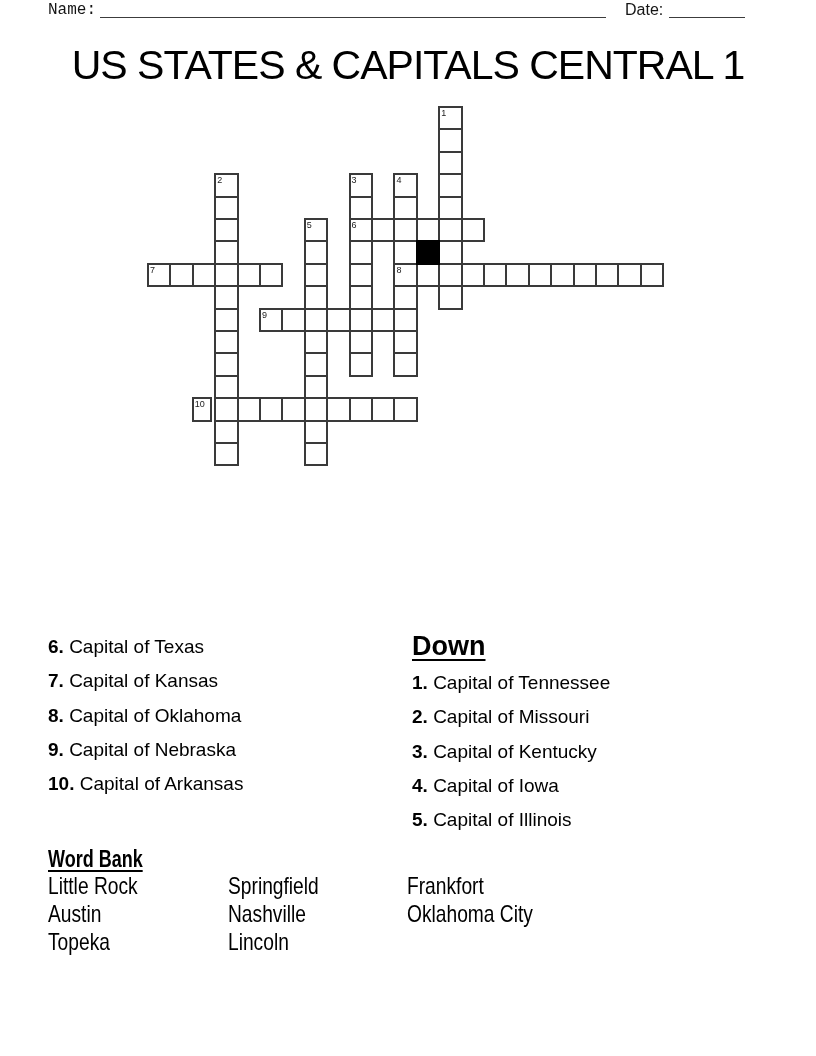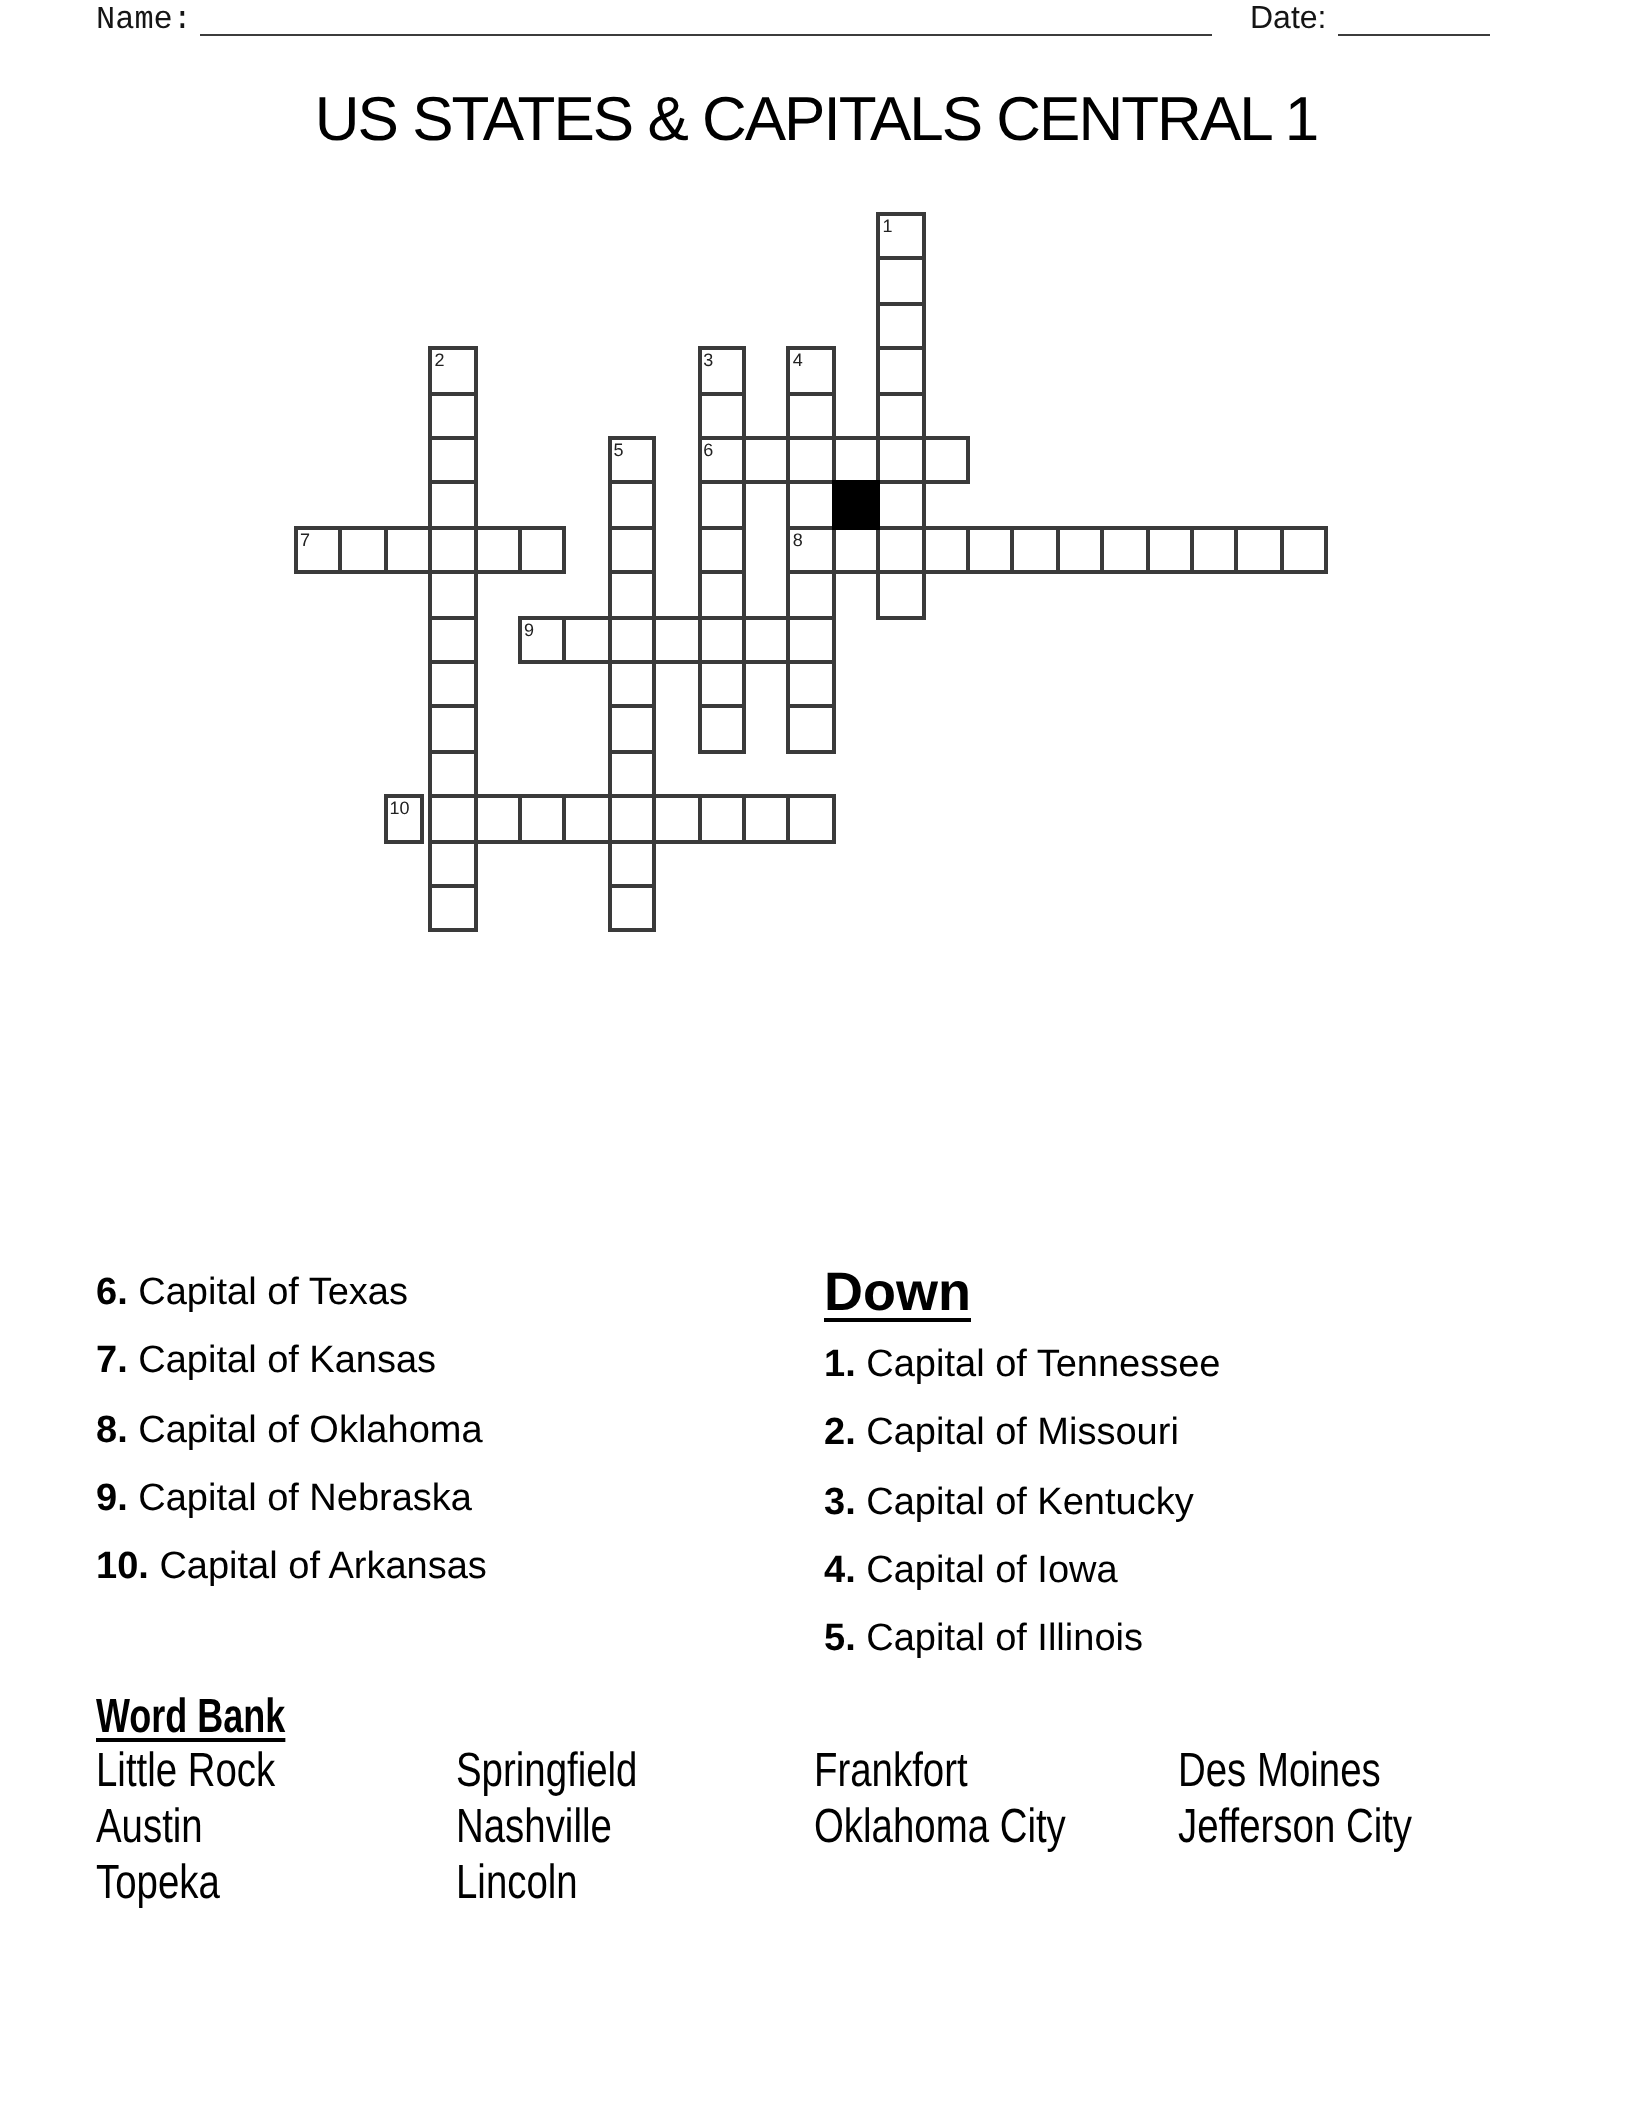--- a/index.html
+++ b/index.html
@@ -17,21 +17,21 @@
   .hdr-label { position: absolute; top: 1px; font-size: 16px; color: #151515; }
   .name-label { left: 48px; font-family: Liberation Mono, monospace; }
   .date-label { left: 625px; }
   .blank { position: absolute; top: 2px; height: 15px; border-bottom: 1.5px solid #3c3c3c; }
   .name-blank { left: 100px; width: 506px; }
   .date-blank { left: 669px; width: 76px; }
 
   
   .title {
     position: absolute; top: 42px; left: 0; width: 816px;
-    text-align: center; font-size: 31px; letter-spacing: -1px; color: #000;
+    text-align: center; font-size: 41px; letter-spacing: -1px; color: #000;
     white-space: nowrap;
   }
 
   
   .grid { position: absolute; left: 148px; top: 107px; }
   .cell {
     position: absolute; box-sizing: border-box;
     border: 2px solid #3a3a3a; background: #fff;
   }
   .cell.black { background: #000; border-color: #000; }
@@ -213,18 +213,14 @@
   </div>
   <div class="wb-col wb-col-1">
     <div class="wb-item">Springfield</div>
     <div class="wb-item">Nashville</div>
     <div class="wb-item">Lincoln</div>
   </div>
   <div class="wb-col wb-col-2">
     <div class="wb-item">Frankfort</div>
     <div class="wb-item">Oklahoma City</div>
   </div>
-  <div class="wb-col wb-col-3">
-    <div class="wb-item">Des Moines</div>
-    <div class="wb-item">Jefferson City</div>
-  </div>
 
 </div>
 
 </body></html>

